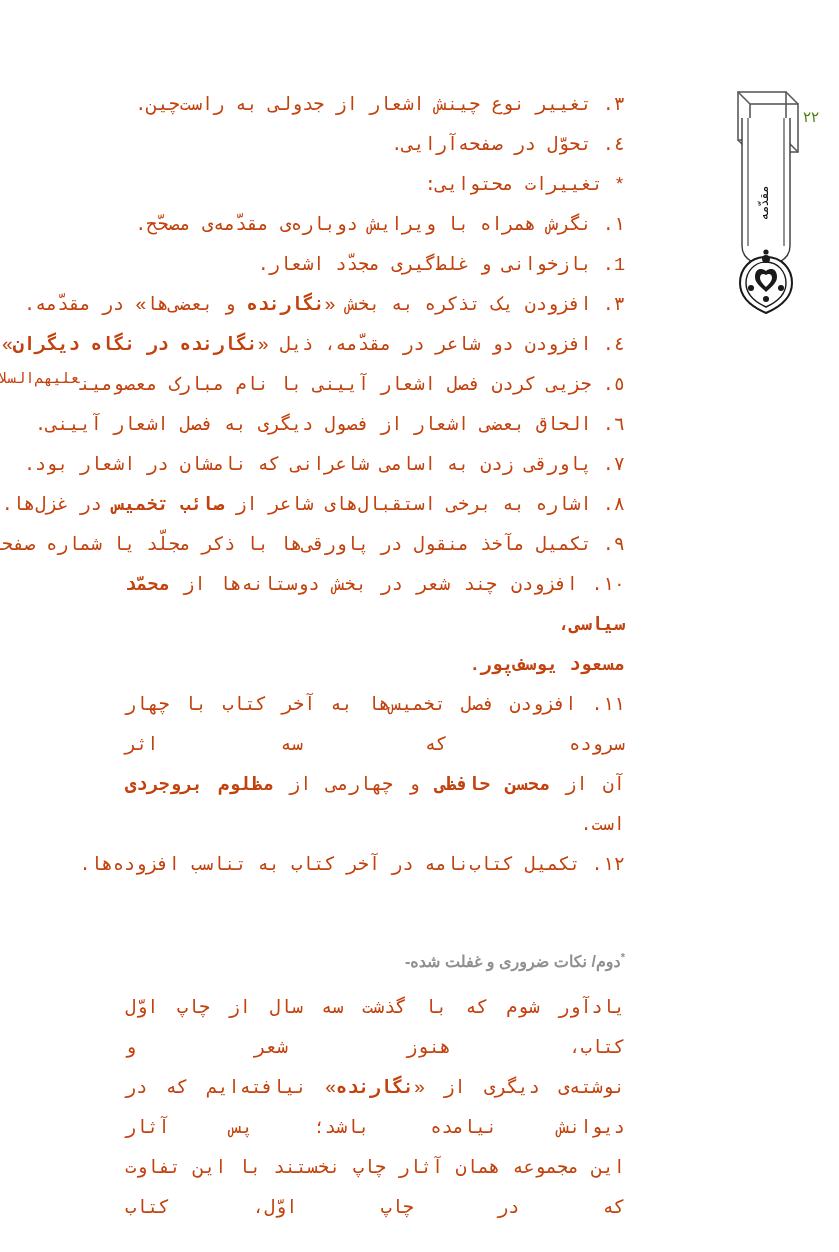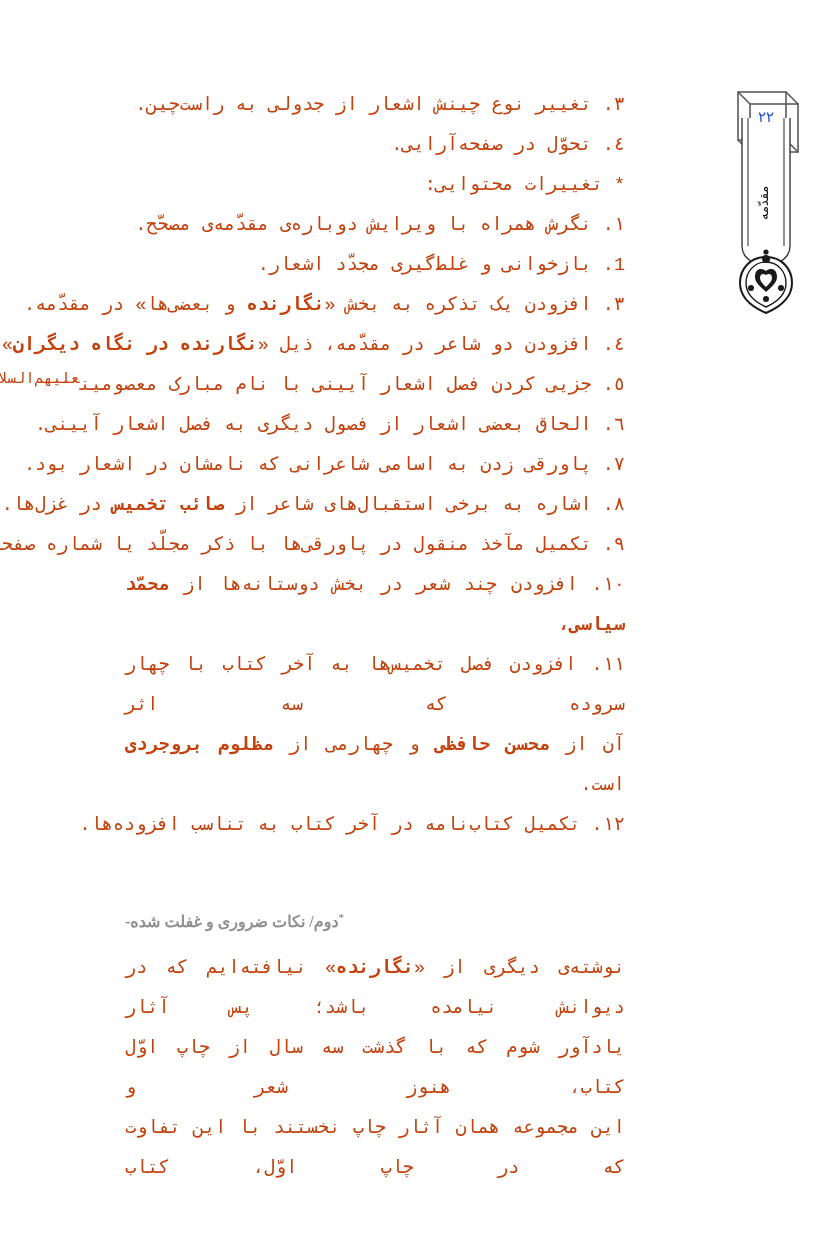--- a/index.html
+++ b/index.html
@@ -29,22 +29,23 @@
   }
   .bookmark svg { display: block; }
   .bm-page-num {
     position: absolute;
     top: 108px;
     left: 737px;
     width: 58px;
     text-align: center;
     font-family: "DejaVu Sans", sans-serif;
     font-size: 15px;
-    color: #1d4ed8;
+    color: #4d7c0f;
     letter-spacing: 0.5px;
+    padding-left: 45px;
   }
   .bm-section-label {
     position: absolute;
     top: 160px;
     left: 742px;
     width: 44px;
     text-align: center;
     font-family: "DejaVu Sans", sans-serif;
     font-size: 13px;
     color: #111111;
@@ -81,26 +82,26 @@
   }
   .line.last-of-para {
     text-align-last: right;
   }
   b, .bold { font-weight: bold; }
 
   .spacer-sm { height: 12px; }
   .spacer-lg { height: 56px; }
 
   .section-heading {
-    font-family: Liberation Serif, serif;
+    font-family: Liberation Sans, sans-serif;
     font-size: 16px;
     font-weight: bold;
     color: #909090;
     line-height: 30px;
-    text-align: left;
+    text-align: right;
     direction: rtl;
     white-space: nowrap;
   }
   .section-heading .star {
     font-size: 11px;
     vertical-align: super;
     color: #909090;
   }
 
   .honorific {
@@ -184,36 +185,39 @@
 
     <div class="line">
       <span>۸. اشاره به برخی استقبال‌های شاعر از </span><b>صائب تخمیس</b><span> در غزل‌ها.</span>
     </div>
 
     <div class="line">۹. تکمیل مآخذ منقول در پاورقی‌ها با ذکر مجلّد یا شماره صفحه.</div>
 
     <div class="line justify">
       <span>۱۰. افزودن چند شعر در بخش دوستانه‌ها از </span><b>محمّد سیاسی،</b>
     </div>
+    <div class="line">
+      <b>مسعود یوسف‌پور.</b>
+    </div>
 
     <div class="line justify">۱۱. افزودن فصل تخمیس‌ها به آخر کتاب با چهار سروده که سه اثر</div>
     <div class="line justify last-of-para">
       <span>آن از </span><b>محسن حافظی</b><span> و چهارمی از </span><b>مظلوم بروجردی</b><span> است.</span>
     </div>
 
     <div class="line">۱۲. تکمیل کتاب‌نامه در آخر کتاب به تناسب افزوده‌ها.</div>
 
     <div class="spacer-lg"></div>
 
     <div class="section-heading">
       <span class="star">*</span><span>دوم/ نکات ضروری و غفلت شده-</span>
     </div>
 
     <div class="spacer-sm"></div>
 
+    <div class="line justify">یادآور شوم که با گذشت سه سال از چاپ اوّل کتاب، هنوز شعر و</div>
     <div class="line justify">
       <span>نوشته‌ی دیگری از «</span><b>نگارنده</b><span>» نیافته‌ایم که در دیوانش نیامده باشد؛ پس آثار</span>
     </div>
-    <div class="line justify">یادآور شوم که با گذشت سه سال از چاپ اوّل کتاب، هنوز شعر و</div>
     <div class="line justify">این مجموعه همان آثار چاپ نخستند با این تفاوت که در چاپ اوّل، کتاب</div>
 
   </div>
 </div>
 
 </body></html>

